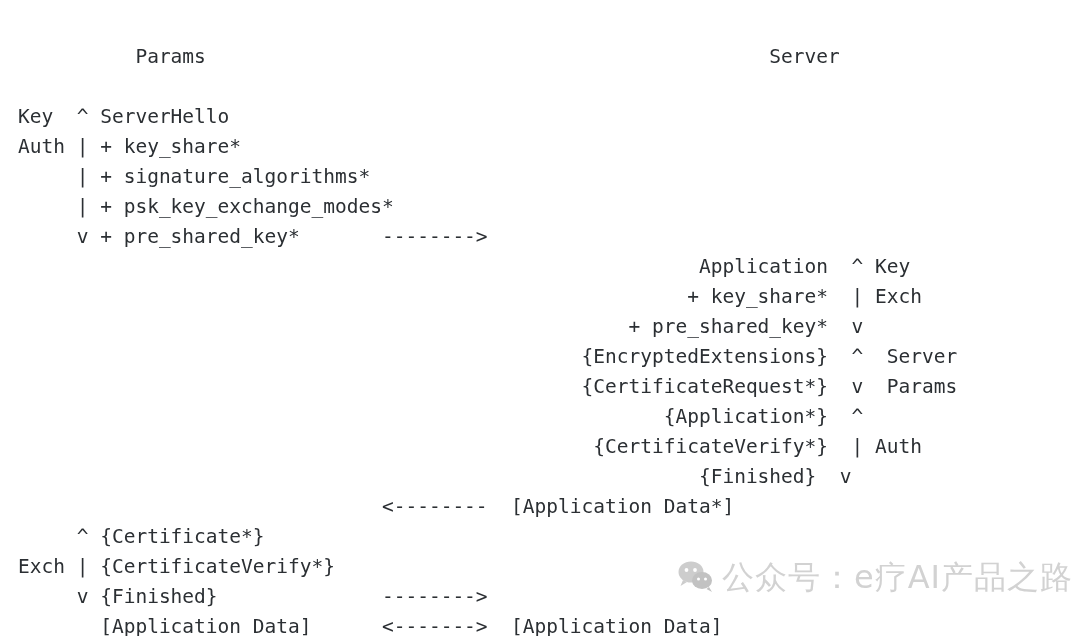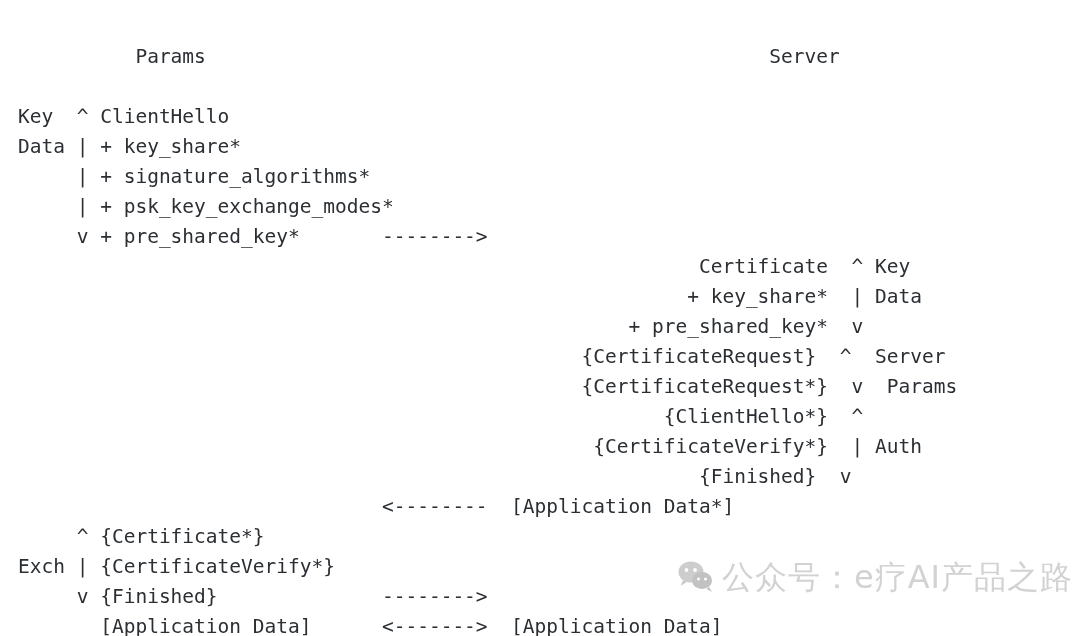--- a/index.html
+++ b/index.html
@@ -64,31 +64,31 @@
     white-space: nowrap;
   }
 </style>
 </head>
 <body>
 
 <div id="page">
 
   <pre id="ascii-diagram"><code style="display: block;"><span class="diagram-line">          Params                                                Server</span>
 <span class="diagram-line blank">&nbsp;</span>
-<span class="diagram-line">Key  ^ ClientHello</span>
-<span class="diagram-line">Data | + key_share*</span>
+<span class="diagram-line">Key  ^ ServerHello</span>
+<span class="diagram-line">Auth | + key_share*</span>
 <span class="diagram-line">     | + signature_algorithms*</span>
 <span class="diagram-line">     | + psk_key_exchange_modes*</span>
 <span class="diagram-line">     v + pre_shared_key*       --------&gt;</span>
-<span class="diagram-line">                                                          Certificate  ^ Key</span>
-<span class="diagram-line">                                                         + key_share*  | Data</span>
+<span class="diagram-line">                                                          Application  ^ Key</span>
+<span class="diagram-line">                                                         + key_share*  | Exch</span>
 <span class="diagram-line">                                                    + pre_shared_key*  v</span>
-<span class="diagram-line">                                                {CertificateRequest}  ^  Server</span>
+<span class="diagram-line">                                                {EncryptedExtensions}  ^  Server</span>
 <span class="diagram-line">                                                {CertificateRequest*}  v  Params</span>
-<span class="diagram-line">                                                       {ClientHello*}  ^</span>
+<span class="diagram-line">                                                       {Application*}  ^</span>
 <span class="diagram-line">                                                 {CertificateVerify*}  | Auth</span>
 <span class="diagram-line">                                                          {Finished}  v</span>
 <span class="diagram-line">                               &lt;--------  [Application Data*]</span>
 <span class="diagram-line">     ^ {Certificate*}</span>
 <span class="diagram-line">Exch | {CertificateVerify*}</span>
 <span class="diagram-line">     v {Finished}              --------&gt;</span>
 <span class="diagram-line">       [Application Data]      &lt;-------&gt;  [Application Data]</span>
 </code></pre>
 
   <div id="watermark">

